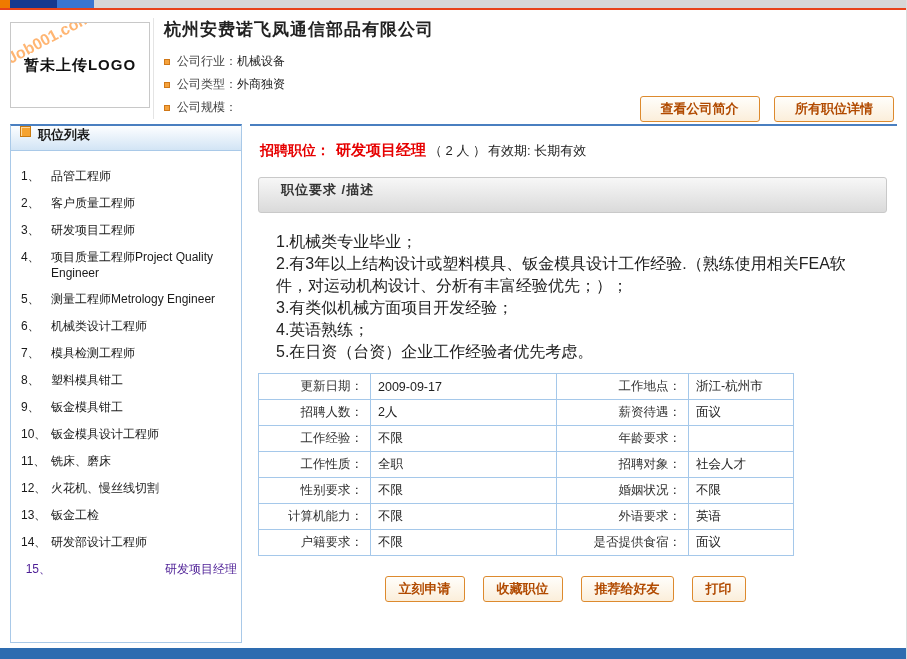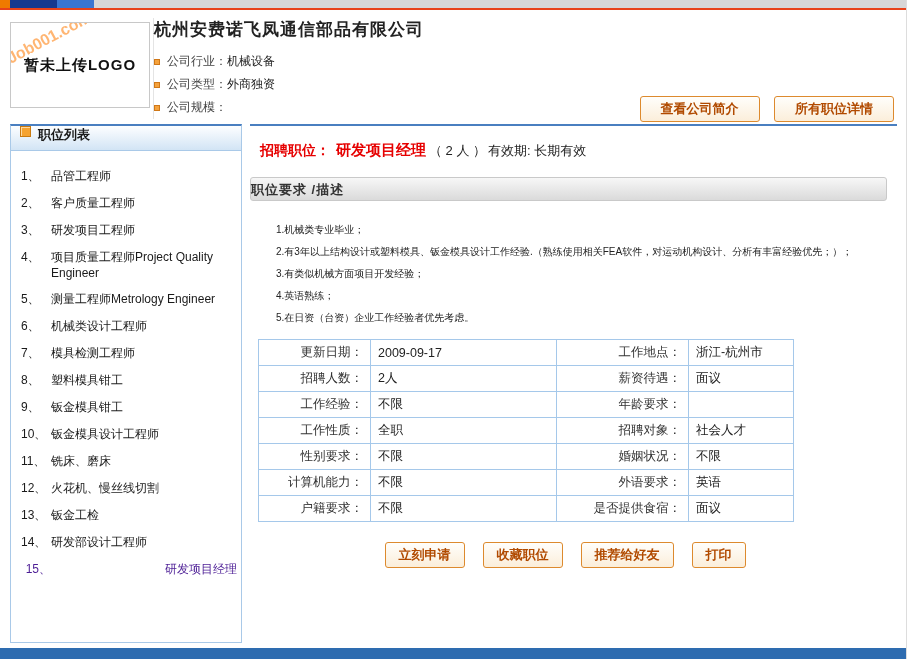--- a/index.html
+++ b/index.html
@@ -14,21 +14,21 @@
   .seg-navy   { left:10px; width:47px; background:#16398f; }
   .seg-blue   { left:57px; width:37px; background:#3a76d2; }
   .seg-gray   { left:94px; right:0;  background:#d7d7d7; }
   .redline { position:absolute; top:8px; left:0; width:100%; height:2px; background:#e8421a; }
 
   
   .header { position:absolute; top:10px; left:0; width:100%; height:112px; background:#fff; }
   .logo-box { position:absolute; left:10px; top:12px; width:140px; height:86px; border:1px solid #c8c8c8; background:#fff; display:flex; align-items:center; justify-content:center; overflow:hidden; }
   .logo-text { font-weight:bold; font-size:15px; color:#111; z-index:2; letter-spacing:1px; }
   .watermark { position:absolute; left:-8px; top:6px; transform:rotate(-28deg); color:#ff7a00; opacity:.55; font-weight:bold; font-size:16px; z-index:1; white-space:nowrap; }
-  .header-info { position:absolute; left:153px; top:8px; border-left:1px solid #e4e4e4; min-height:96px; }
+  .header-info { position:absolute; left:153px; top:8px; padding-left:10px; border-left:1px solid #e4e4e4; min-height:96px; }
   .company-name { font-size:17px; font-weight:bold; color:#222; margin-bottom:9px; letter-spacing:1px; }
   .field-row { display:flex; align-items:center; height:23px; font-size:12px; }
   .bullet { width:6px; height:6px; background:#f5a23c; border:1px solid #d07818; margin-right:7px; flex:0 0 auto; }
   .f-label { color:#444; }
   .f-value { color:#222; }
   .header-buttons { position:absolute; right:12px; top:86px; white-space:nowrap; }
   .btn { display:inline-block; background:linear-gradient(#fffefb,#fbeeda); border:1px solid #dd8a2e; border-radius:3px; color:#b14a00; font-size:13px; font-weight:bold; padding:3px 20px; cursor:pointer; font-family:inherit; }
   .header-buttons .btn { margin-left:10px; }
 
   
@@ -42,22 +42,22 @@
   .job-num { width:30px; flex:0 0 30px; }
   .job-label { flex:1; line-height:16px; }
   .job-item.active .job-num, .job-item.active .job-label { color:#4c1d95;text-align:right; }
 
   .main { position:absolute; left:250px; top:2px; width:647px; height:519px; border-top:2px solid #4a7fc0; background:#fff; }
   .position-line { margin:15px 0 0 10px; font-size:13px; color:#222; }
   .pos-label { color:#e60000; font-weight:bold; font-size:14px; margin-right:6px; }
   .pos-name  { color:#e60000; font-weight:bold; font-size:15px; margin-right:3px; }
   .pos-count { color:#222; margin-right:2px; }
   .pos-valid { color:#222; }
-  .section-bar { margin:17px 10px 0 0; height:24px; line-height:23px; background:linear-gradient(#f7f7f7,#dadada); border:1px solid #c9c9c9; border-radius:3px; font-weight:bold; font-size:13px; color:#333; letter-spacing:1px; }
-  .desc { margin:18px 10px 0 26px; font-size:10px; color:#222; line-height:22px; max-width:585px; }
+  .section-bar { margin:17px 10px 0 8px; height:36px; line-height:23px; background:linear-gradient(#f7f7f7,#dadada); border:1px solid #c9c9c9; border-radius:3px; padding-left:22px; font-weight:bold; font-size:13px; color:#333; letter-spacing:1px; }
+  .desc { margin:18px 10px 0 26px; font-size:16px; color:#222; line-height:22px; max-width:585px; }
   .basic-title-wrap { margin:24px 18px 0 26px; border-bottom:1px solid #9aa6b0; padding-bottom:4px; }
   .basic-title { font-weight:bold; font-size:14px; color:#111; letter-spacing:2px; }
 
   .req-table { margin:10px 0 0 8px; border-collapse:collapse; width:536px; table-layout:fixed; }
   .req-table td { border:1px solid #a5c8ea; height:26px; font-size:12.5px; padding:2px 7px; color:#222; background:#fff; overflow:hidden; }
   td.lab  { text-align:right; color:#333; }
   td.lab1 { width:112px; }
   td.val1 { width:186px; }
   td.lab2 { width:132px; }
 

